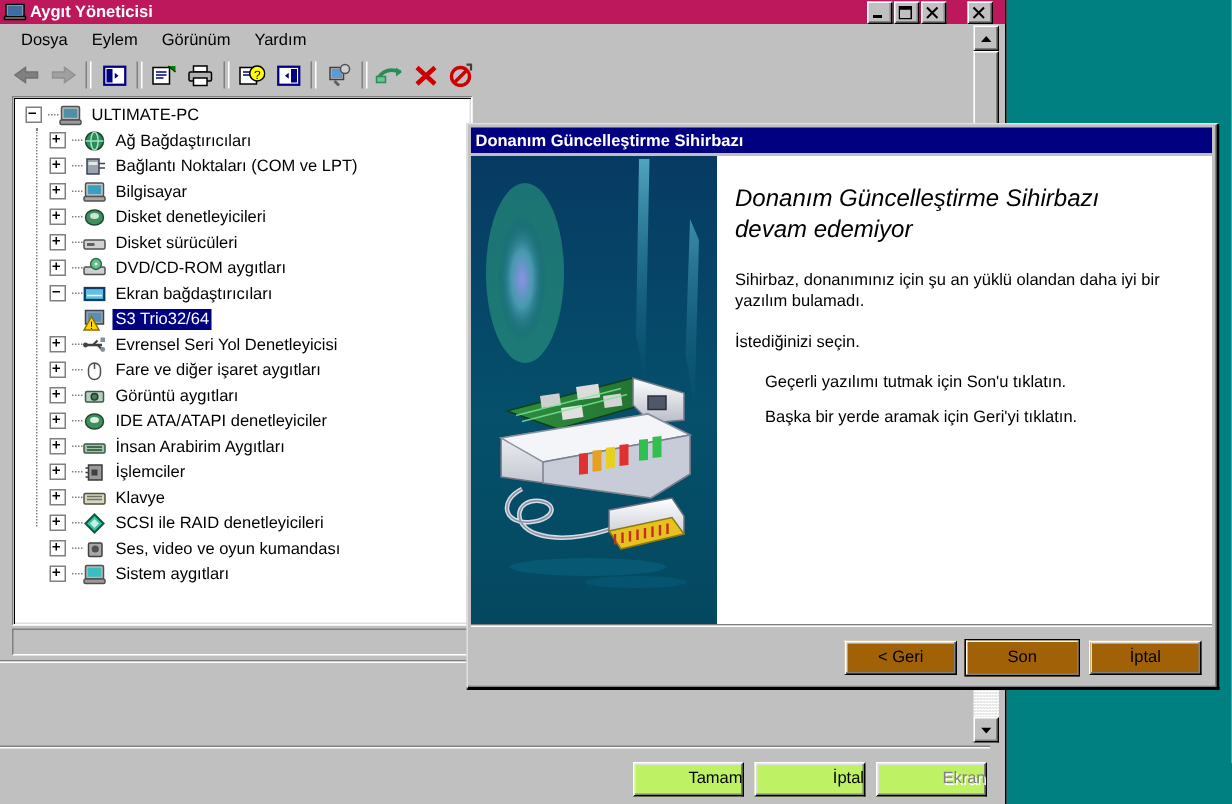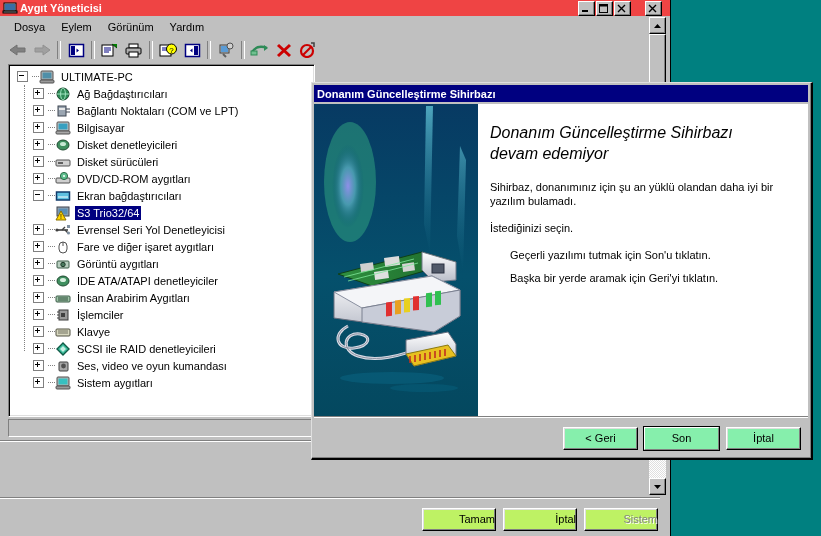--- a/index.html
+++ b/index.html
@@ -25,21 +25,21 @@
     top: 0px;
     width: 670px;
     height: 536px;
     background: #c0c0c0;
     border-right: 1px solid #000000;
   }
   #app-titlebar {
     position: absolute;
     left: 0; top: 0;
     width: 670px; height: 16px;
-    background: #ef4444;
+    background: #be185d;
     color: #ffffff;
     display: flex;
     align-items: center;
     overflow: hidden;
   }
   #app-titlebar .tb-icon {
     width: 16px; height: 14px;
     margin: 0 2px 0 2px;
     flex: 0 0 auto;
   }
@@ -388,21 +388,21 @@
     position: absolute;
     left: 0; top: 0;
     width: 494px; height: 0;
     border-top: 1px solid #808080;
     border-bottom: 1px solid #ffffff;
   }
   .wizbtn {
     position: absolute;
     top: 11px;
     width: 75px; height: 23px;
-    background: #86efac;
+    background: #a16207;
     border-top: 1px solid #ffffff;
     border-left: 1px solid #ffffff;
     border-right: 1px solid #000000;
     border-bottom: 1px solid #000000;
     box-shadow: inset -1px -1px 0 #808080, inset 1px 1px 0 #dfdfdf;
     font-size: 11px;
     color: #000000;
     text-align: center;
     line-height: 21px;
     cursor: default;
@@ -813,21 +813,21 @@
 
   <div id="status-strip"></div>
 
   <div id="lower-divider"></div>
 
   <div id="bottom-pane"></div>
   <div id="bottom-pane-hl"></div>
 
   <div id="btn-tamam" class="winbtn">Tamam</div>
   <div id="btn-iptal-main" class="winbtn">İptal</div>
-  <div id="btn-uygula" class="winbtn disabled">Sistem</div>
+  <div id="btn-uygula" class="winbtn disabled">Ekran</div>
 
   <div id="app-scroll">
     <div class="sb-arrow" style="top:0;">
       <svg width="7" height="4" viewBox="0 0 7 4">
           <path d="M3.5,0 L7,4 L0,4 Z" fill="#000"></path>
         </svg>
     </div>
     <div class="sb-track">
       <div class="sb-thumb" style="top:0;"></div>
     </div>

